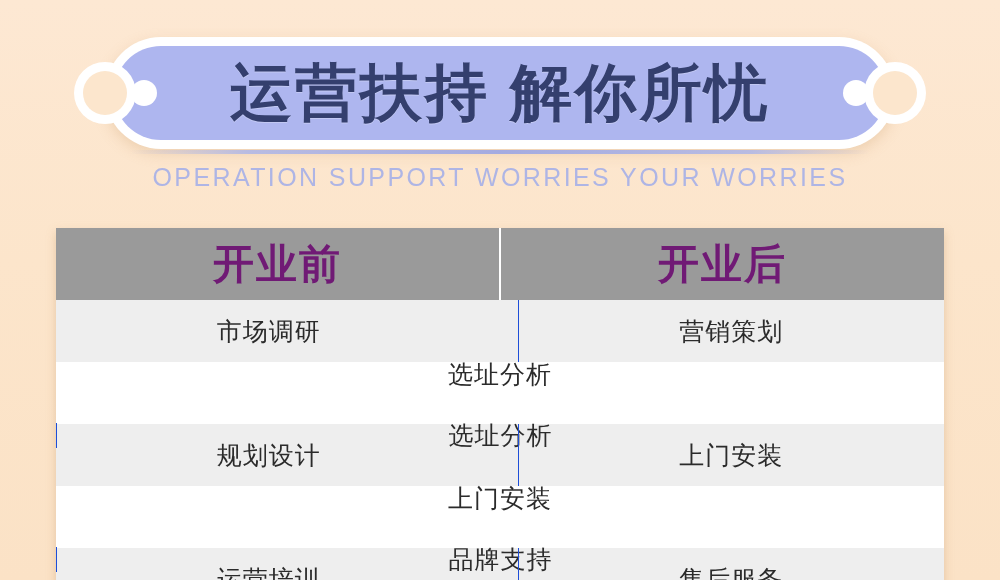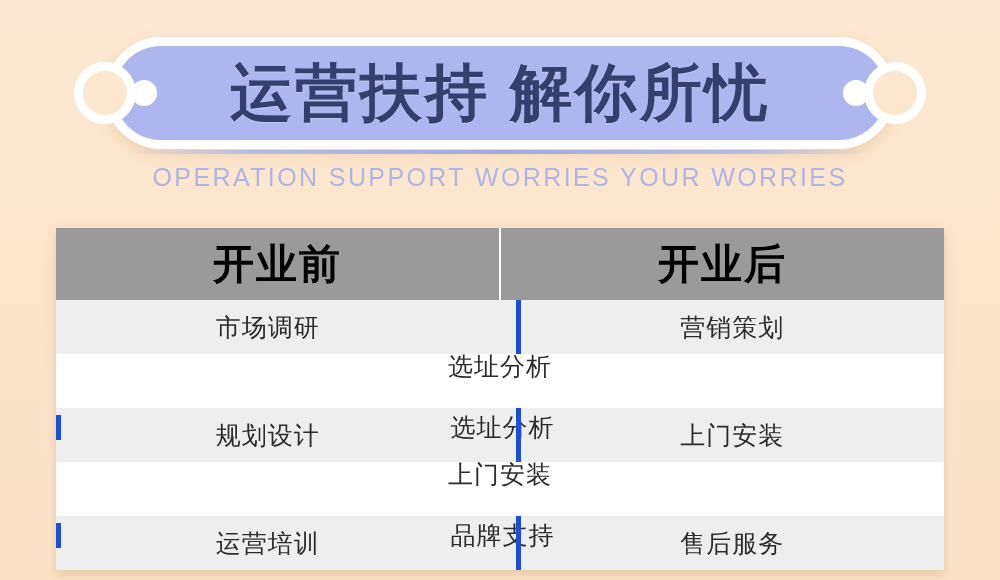--- a/index.html
+++ b/index.html
@@ -140,46 +140,46 @@
   .thead {
     display: flex;
     height: 72px;
     background: #9a9a9a;
   }
   .th {
     flex: 1 1 50%;
     display: flex;
     align-items: center;
     justify-content: center;
-    color: #000000;
+    color: #701a75;
     font-size: 41px;
     font-weight: bold;
     letter-spacing: 2px;
     line-height: 1;
   }
   .th + .th { border-left: 2px solid #ffffff; }
 
   .trow {
     display: flex;
-    height: 54px;
+    height: 62px;
     gap: 36px;
   }
   .trow.odd  { background: #eeeeee; }
   .trow.even { background: #ffffff; flex-direction: column; }
   .td {
     flex: 1 1 50%;
     display: flex;
     align-items: center;
     justify-content: center;
     color: #2b2b2b;
     font-size: 25px;
     letter-spacing: 1px;
     line-height: 1;
   }
-  .td + .td { border-left: 5px solid #1d4ed8; }
+  .td + .td { border-left: 1px solid #1d4ed8; }
 </style>
 </head>
 <body>
 
 <div class="poster">
 
   <div class="banner-wrap">
     <div class="banner">
       <div class="banner-outline"></div>
       <div class="banner-body"></div>

